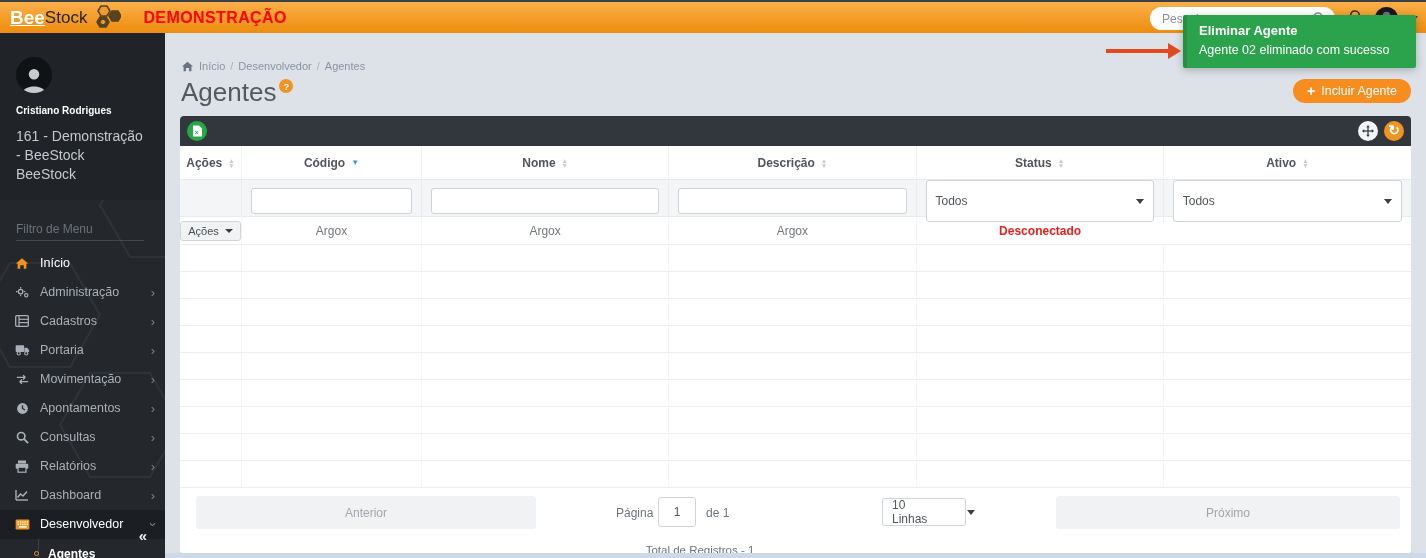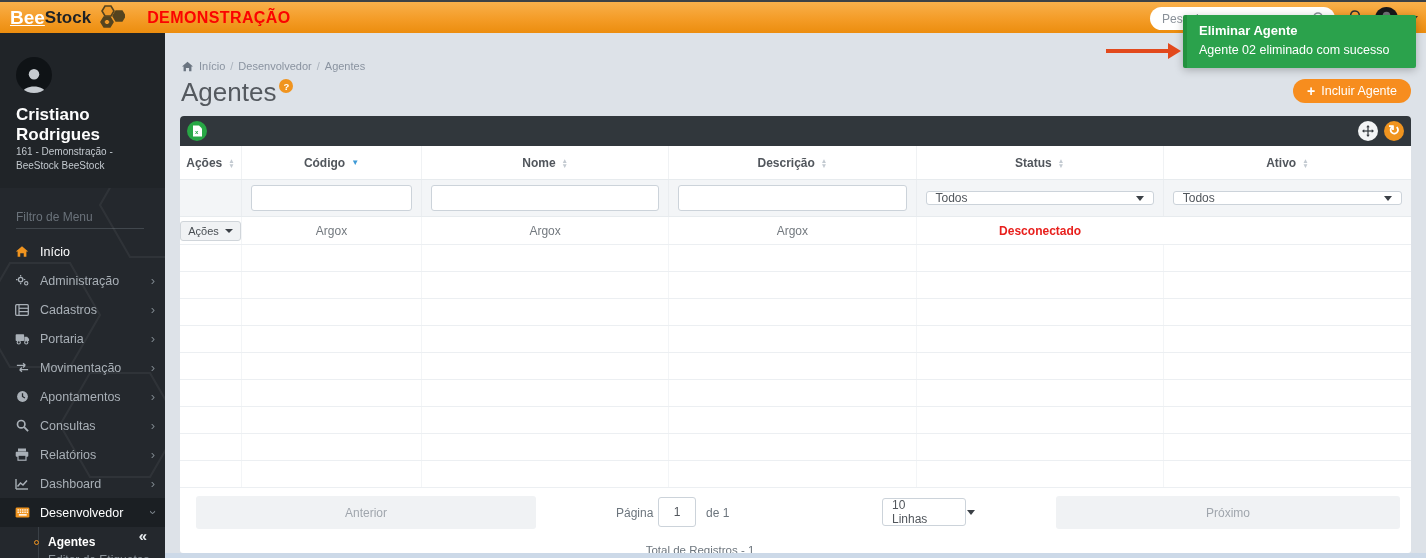--- a/index.html
+++ b/index.html
@@ -6,39 +6,39 @@
   html,body { width:1426px; height:558px; overflow:hidden; }
   body { font-family:"Liberation Sans", sans-serif; background:#dde2e8; position:relative; }
   #stage { position:absolute; inset:0; width:1426px; height:558px; }
 
   
   .topbar { position:absolute; left:0; top:0; width:1426px; height:33px;
     background:linear-gradient(180deg,#f9b04b 0%,#f49c27 55%,#ec8d0e 100%);
     border-top:2px solid #3c4146; display:flex; align-items:center; z-index:30; }
   .logo { display:flex; align-items:center; margin-left:10px; }
   .logo .bee { color:#fff; font-weight:bold; font-size:19px;text-decoration:underline; }
-  .logo .stock { color:#1f2226; font-weight:bold; font-size:17px; }
+  .logo .stock { color:#1f2226; font-weight:normal; font-size:17px; }
   .logo svg { margin-left:4px; }
   .env-label { color:#fb0300; font-weight:bold; font-size:16px; letter-spacing:.4px; margin-left:22px; }
   .top-right { position:absolute; right:8px; top:0; height:33px; display:flex; align-items:center; gap:12px; }
   .search-pill { width:185px; height:23px; background:#fff; border-radius:12px; border:none;
     padding:0 26px 0 12px; font-size:12px; color:#555; outline:none; font-family:"Liberation Sans",sans-serif; }
   .search-pill::placeholder { color:#8a9199; }
   .search-wrap { position:relative; }
   .search-wrap .mag { position:absolute; right:9px; top:4px; }
   .avatar-top { width:23px; height:23px; border-radius:50%; background:#17181a; display:flex; align-items:center; justify-content:center; overflow:hidden; }
   .caret-down-dark { width:0; height:0; border-left:4px solid transparent; border-right:4px solid transparent; border-top:5px solid #3a3326; }
 
   
   .sidebar { position:absolute; left:0; top:33px; width:165px; height:525px; background:#24282d; color:#a9b0b7; overflow:hidden; }
   .hexbg { position:absolute; inset:0; opacity:.05; pointer-events:none; }
   .profile { position:relative; padding:24px 16px 16px 16px; background:#202428; }
   .profile .av { width:36px; height:36px; border-radius:50%; background:#0f1316; display:flex; align-items:flex-end; justify-content:center; overflow:hidden; }
-  .profile .uname { color:#fdfdfd; font-size:17px; font-weight:bold; margin-top:12px; }
-  .profile .uorg { color:#c3c9cf; font-size:10px; line-height:1.35; margin-top:0; width:130px; }
+  .profile .uname { color:#fdfdfd; font-size:10px; font-weight:bold; margin-top:12px; }
+  .profile .uorg { color:#c3c9cf; font-size:14px; line-height:1.35; margin-top:11px; width:130px; }
   .menu-filter { margin:18px 16px 8px 16px; }
   .menu-filter input { width:128px; background:transparent; border:none; border-bottom:1px solid #41474d;
     color:#cfd5da; font-size:12px; padding:4px 0; outline:none; font-family:"Liberation Sans",sans-serif; }
   .menu-filter input::placeholder { color:#6a727a; }
   .menu { margin-top:8px; position:relative; }
   .mitem { height:29px; display:flex; align-items:center; padding:0 10px 0 12px; font-size:12.5px; cursor:pointer; position:relative; }
   .mitem .mi { width:20px; display:flex; justify-content:center; margin-right:8px; }
   .mitem .chev { margin-left:auto; color:#7c848b; font-size:13px; line-height:1; }
   .mitem .chev.down { display:inline-block; transform:rotate(90deg); }
   .mitem.active-home { color:#ffffff; }
@@ -77,21 +77,21 @@
   .tgrid { display:grid; grid-template-columns:62px 180px 1fr 1fr 1fr 1fr; align-items:center; }
   .thead { height:34px; border-bottom:1px solid #e7ebee; }
   .th { display:flex; align-items:center; justify-content:center; font-size:12px; color:#51565c; font-weight:bold; gap:6px; height:100%; border-right:1px solid #f0f2f4; cursor:pointer; }
   .th:last-child { border-right:none; }
   .sort-pair { display:flex; flex-direction:column; line-height:5px; font-size:6.5px; color:#c3cad1; }
   .sort-active { color:#3e9ad6; font-size:8px; }
   .tfilter { height:37px; background:#f3f5f7; border-bottom:1px solid #e7ebee; }
   .fcell { height:100%; display:flex; align-items:center; justify-content:center; border-right:1px solid #eaedf0; padding:0 9px; }
   .fcell:last-child { border-right:none; }
   .finput { width:100%; height:26px; border:1px solid #ccd3da; border-radius:3px; background:#fff; outline:none; padding:0 6px; font-size:12px; }
-  .fselect { width:100%; height:14px; border:1px solid #ccd3da; border-radius:3px; background:#fff; display:flex; align-items:center; padding:0 9px; font-size:12px; color:#51565c; cursor:pointer; position:relative; }
+  .fselect { width:100%; height:42px; border:1px solid #ccd3da; border-radius:3px; background:#fff; display:flex; align-items:center; padding:0 9px; font-size:12px; color:#51565c; cursor:pointer; position:relative; }
   .fselect .sel-caret { margin-left:auto; }
   .sel-caret { width:0; height:0; border-left:4px solid transparent; border-right:4px solid transparent; border-top:5px solid #3b4046; }
   .trow { height:27px; border-bottom:1px solid #eceff2; }
   .trow-data { height:28px; }
   .td { height:100%; display:flex; align-items:center; justify-content:center; font-size:12px; color:#73797f; border-right:1px solid #f3f5f7; }
   .td:last-child { border-right:none; }
   .acoes-btn { height:20px; background:#f0f2f4; border:1px solid #d0d5da; border-radius:3px; font-size:11px; color:#494e53;
     display:flex; align-items:center; gap:6px; padding:0 7px; cursor:pointer; font-family:"Liberation Sans",sans-serif; }
   .status-red { color:#e8201d; font-weight:bold; }
 

